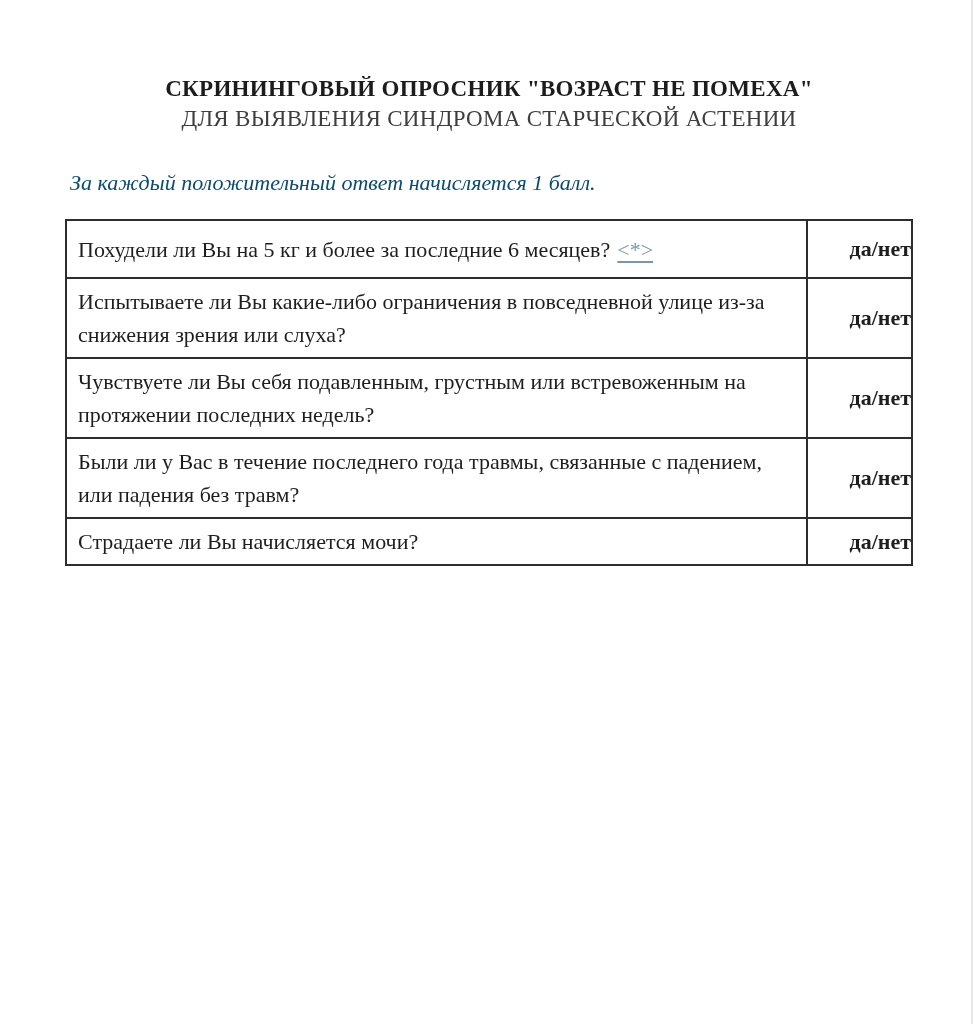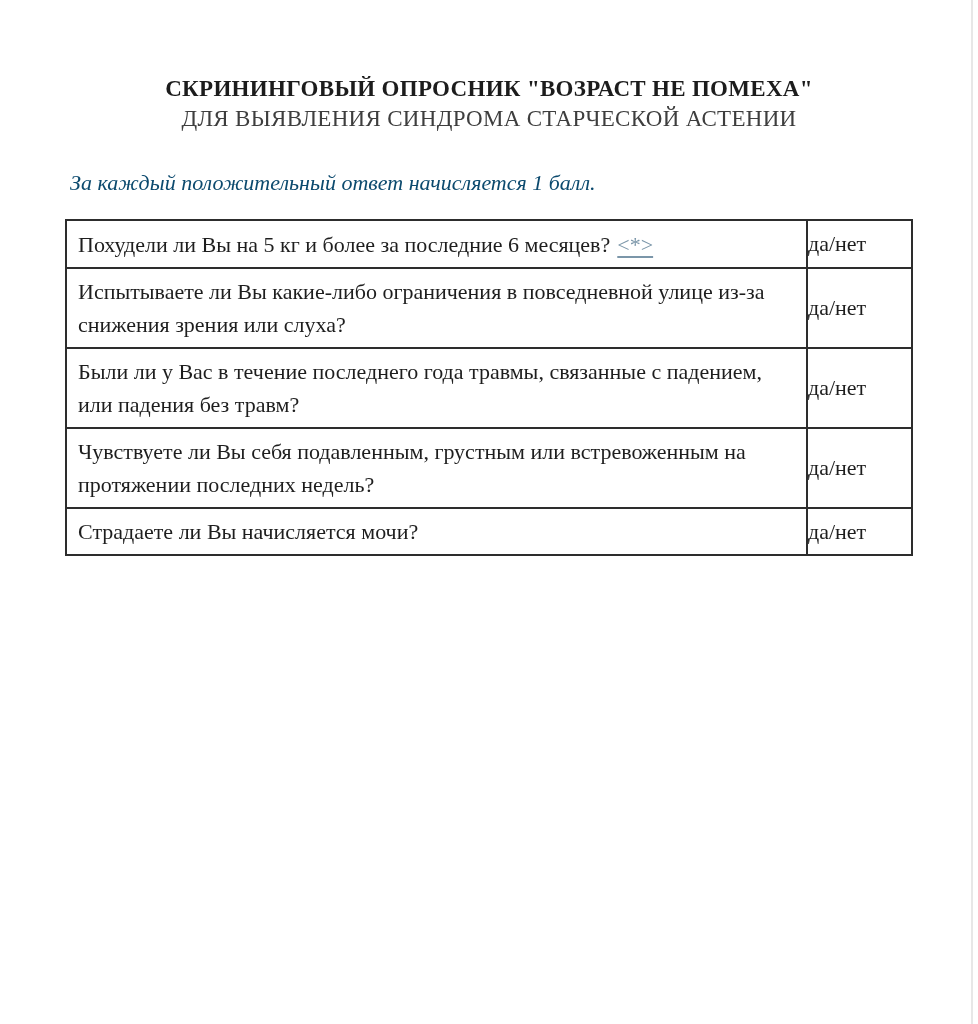--- a/index.html
+++ b/index.html
@@ -45,26 +45,26 @@
   table.qtable td {
     border: 2px solid #2d2d2d;
     vertical-align: middle;
     font-size: 22px;
   }
   td.q {
     padding: 6px 14px 6px 11px;
     line-height: 33px;
   }
   td.a {
-    text-align: left;
-    font-weight: normal;
+    text-align: right;
+    font-weight: bold;
     white-space: nowrap;
     border-radius: 18px;
   }
-  tr.r1 td { height: 48px; }
+  tr.r1 td { height: 58px; }
   tr.r2 td { height: 71px; }
   tr.r6 td { height: 46px; }
   tr.r7 td { height: 122px; }
   tr.rf td { height: 106px; }
   td.fn {
     padding: 8px 14px 8px 11px;
     line-height: 34px;
   }
   .note-link {
     color: #7b96a9;
@@ -106,27 +106,27 @@
         <td class="a">да/нет</td>
       </tr>
       <tr class="r2">
         <td class="q">
           <span>Испытываете ли Вы какие-либо ограничения в повседневной улице из-за снижения зрения или слуха?</span>
         </td>
         <td class="a">да/нет</td>
       </tr>
       <tr class="r2">
         <td class="q">
-          <span>Были ли у Вас в течение последнего года травмы, связанные с падением, или падения без травм?</span>
+          <span>Чувствуете ли Вы себя подавленным, грустным или встревоженным на протяжении последних недель?</span>
         </td>
         <td class="a">да/нет</td>
       </tr>
       <tr class="r2">
         <td class="q">
-          <span>Чувствуете ли Вы себя подавленным, грустным или встревоженным на протяжении последних недель?</span>
+          <span>Были ли у Вас в течение последнего года травмы, связанные с падением, или падения без травм?</span>
         </td>
         <td class="a">да/нет</td>
       </tr>
       <tr class="r6">
         <td class="q">
           <span>Страдаете ли Вы начисляется мочи?</span>
         </td>
         <td class="a">да/нет</td>
       </tr>
     </tbody>

